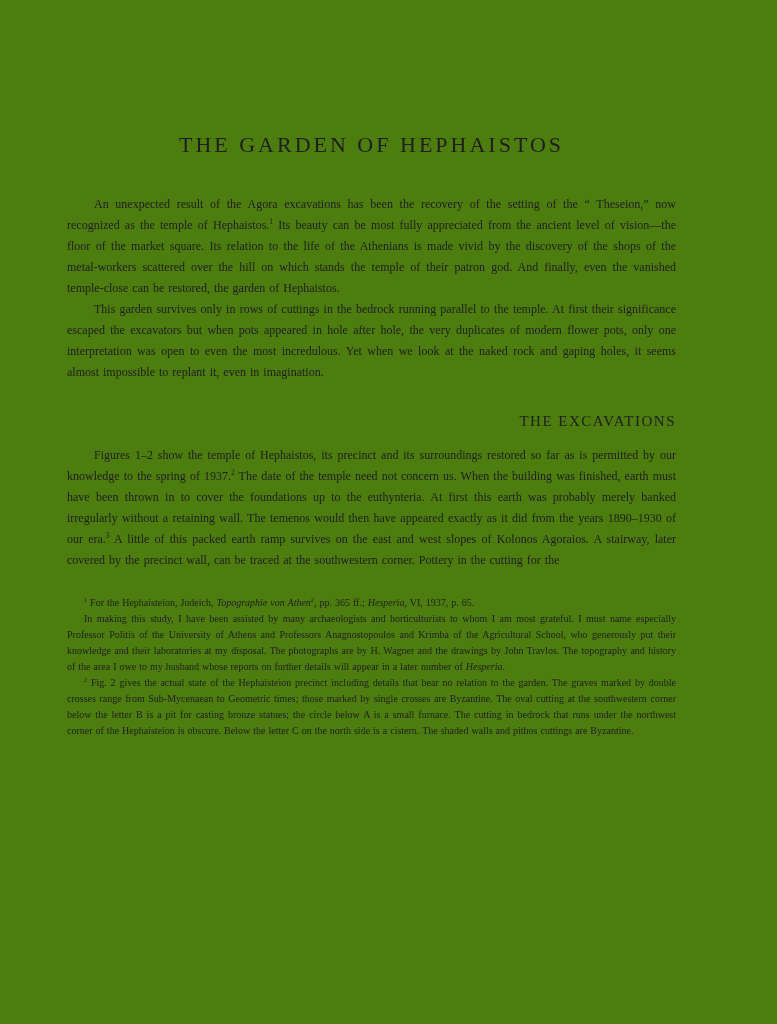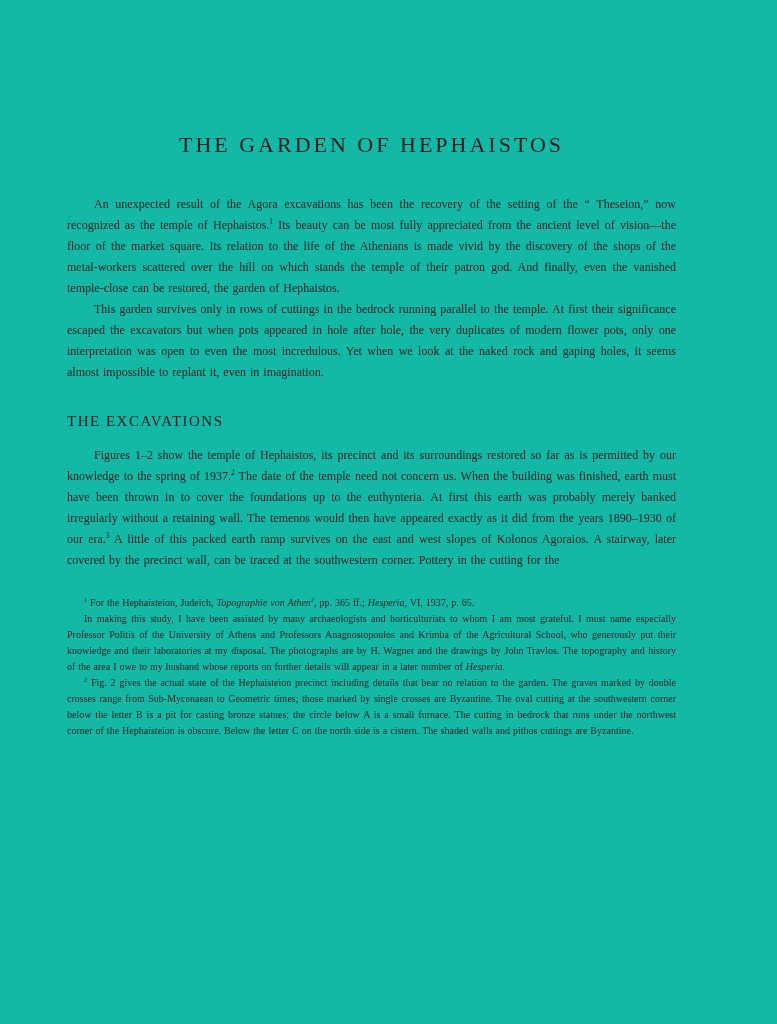--- a/index.html
+++ b/index.html
@@ -5,21 +5,21 @@
   html, body {
     margin: 0;
     padding: 0;
     background: #ffffff;
   }
   .page {
     position: relative;
     box-sizing: border-box;
     width: 777px;
     height: 1024px;
-    background: #14b8a6;
+    background: #4d7c0f;
     padding: 132px 101px 0 67px;
     font-family: "Liberation Serif", "DejaVu Serif", serif;
     color: #1f1f1f;
     overflow: hidden;
   }
   .title {
     font-size: 22px;
     line-height: 26px;
     font-weight: normal;
     text-align: center;
@@ -34,20 +34,21 @@
     margin: 0;
     text-indent: 27px;
     word-spacing: 1px;
   }
   .section-heading {
     font-size: 15px;
     line-height: 20px;
     font-weight: normal;
     letter-spacing: 1.5px;
     margin: 28px 0 14px 0;
+    text-align: right;
   }
   .footnotes {
     margin-top: 24px;
   }
   .fn-para {
     font-size: 10px;
     line-height: 16px;
     text-align: justify;
     margin: 0;
     text-indent: 17px;

